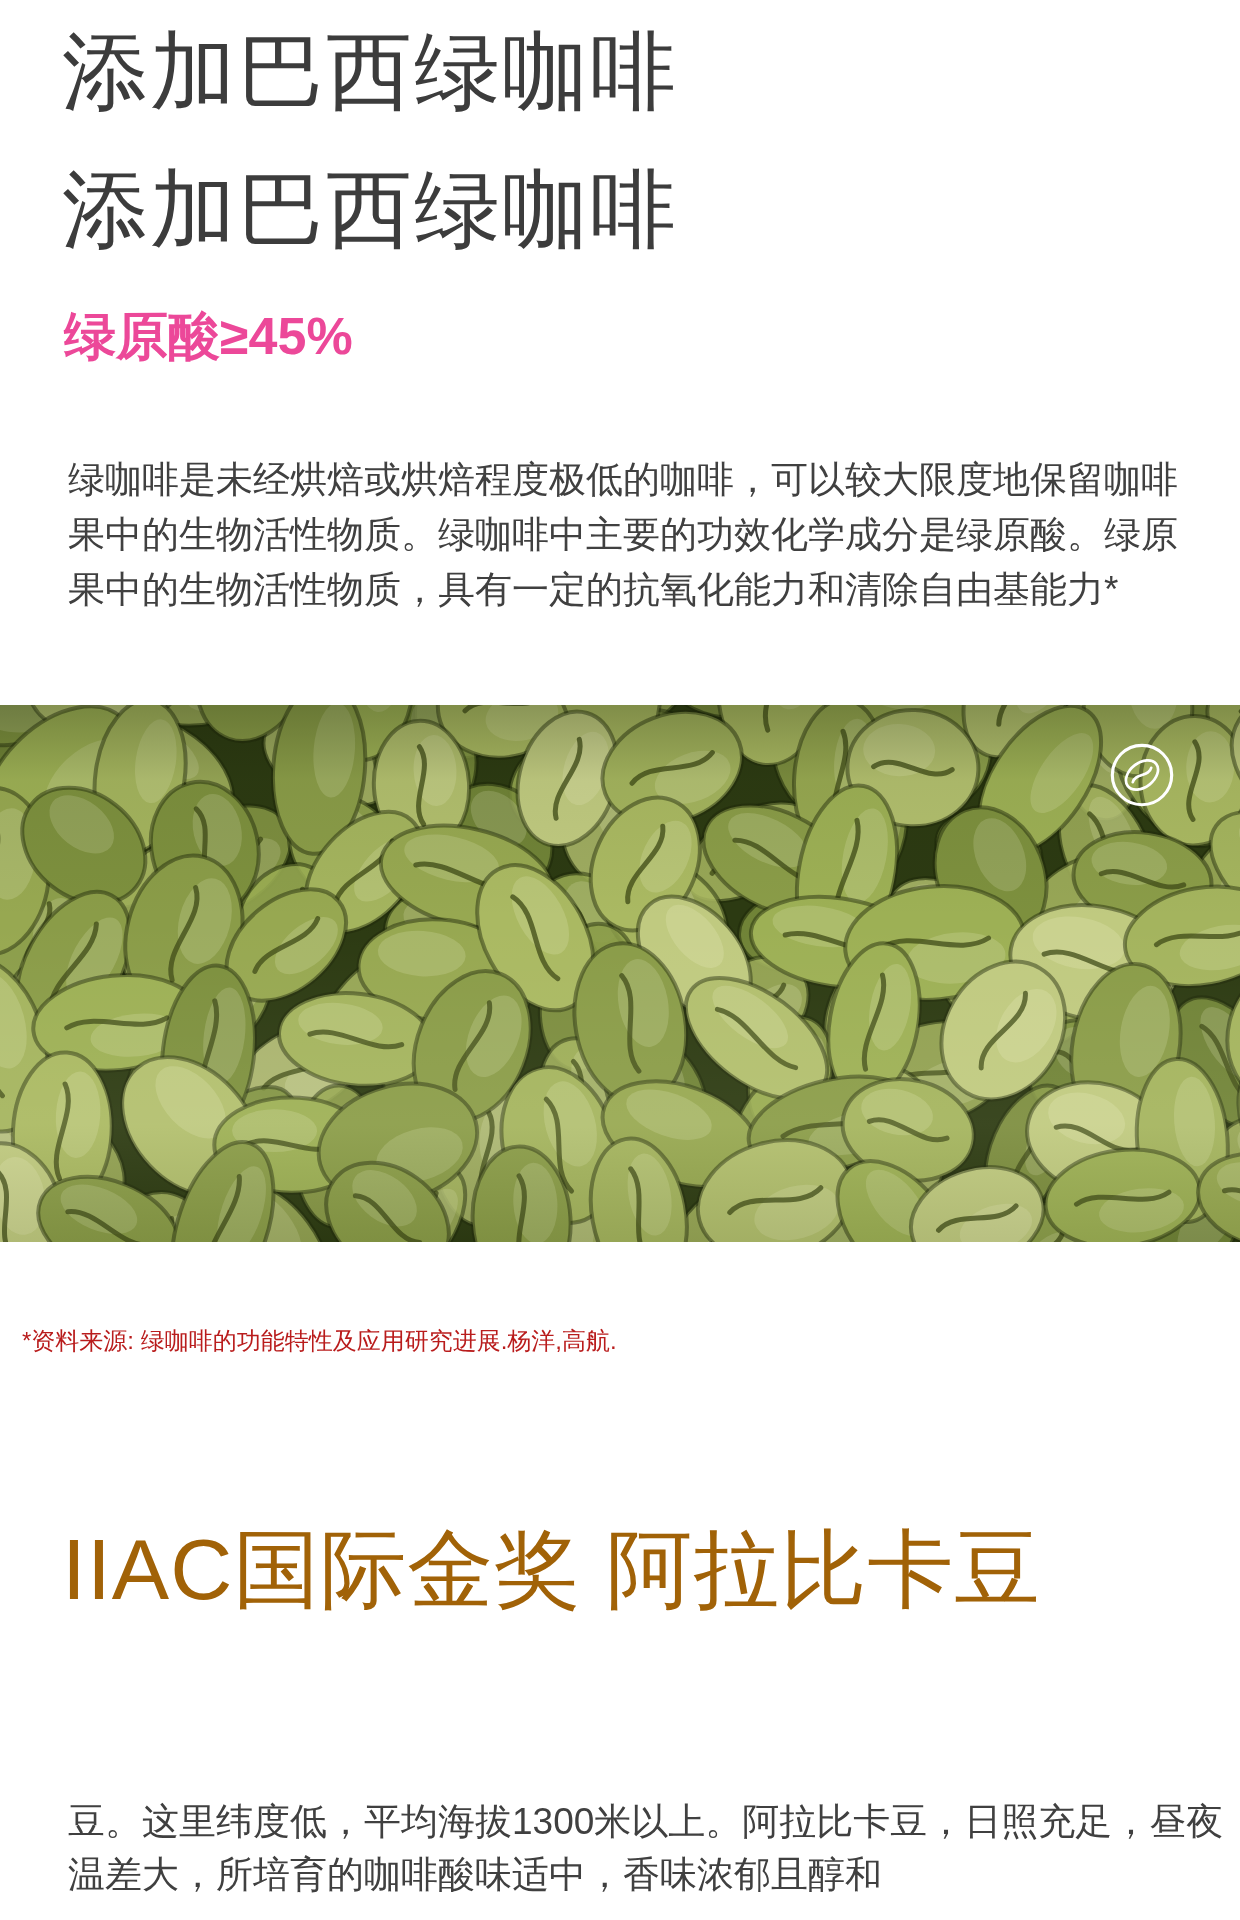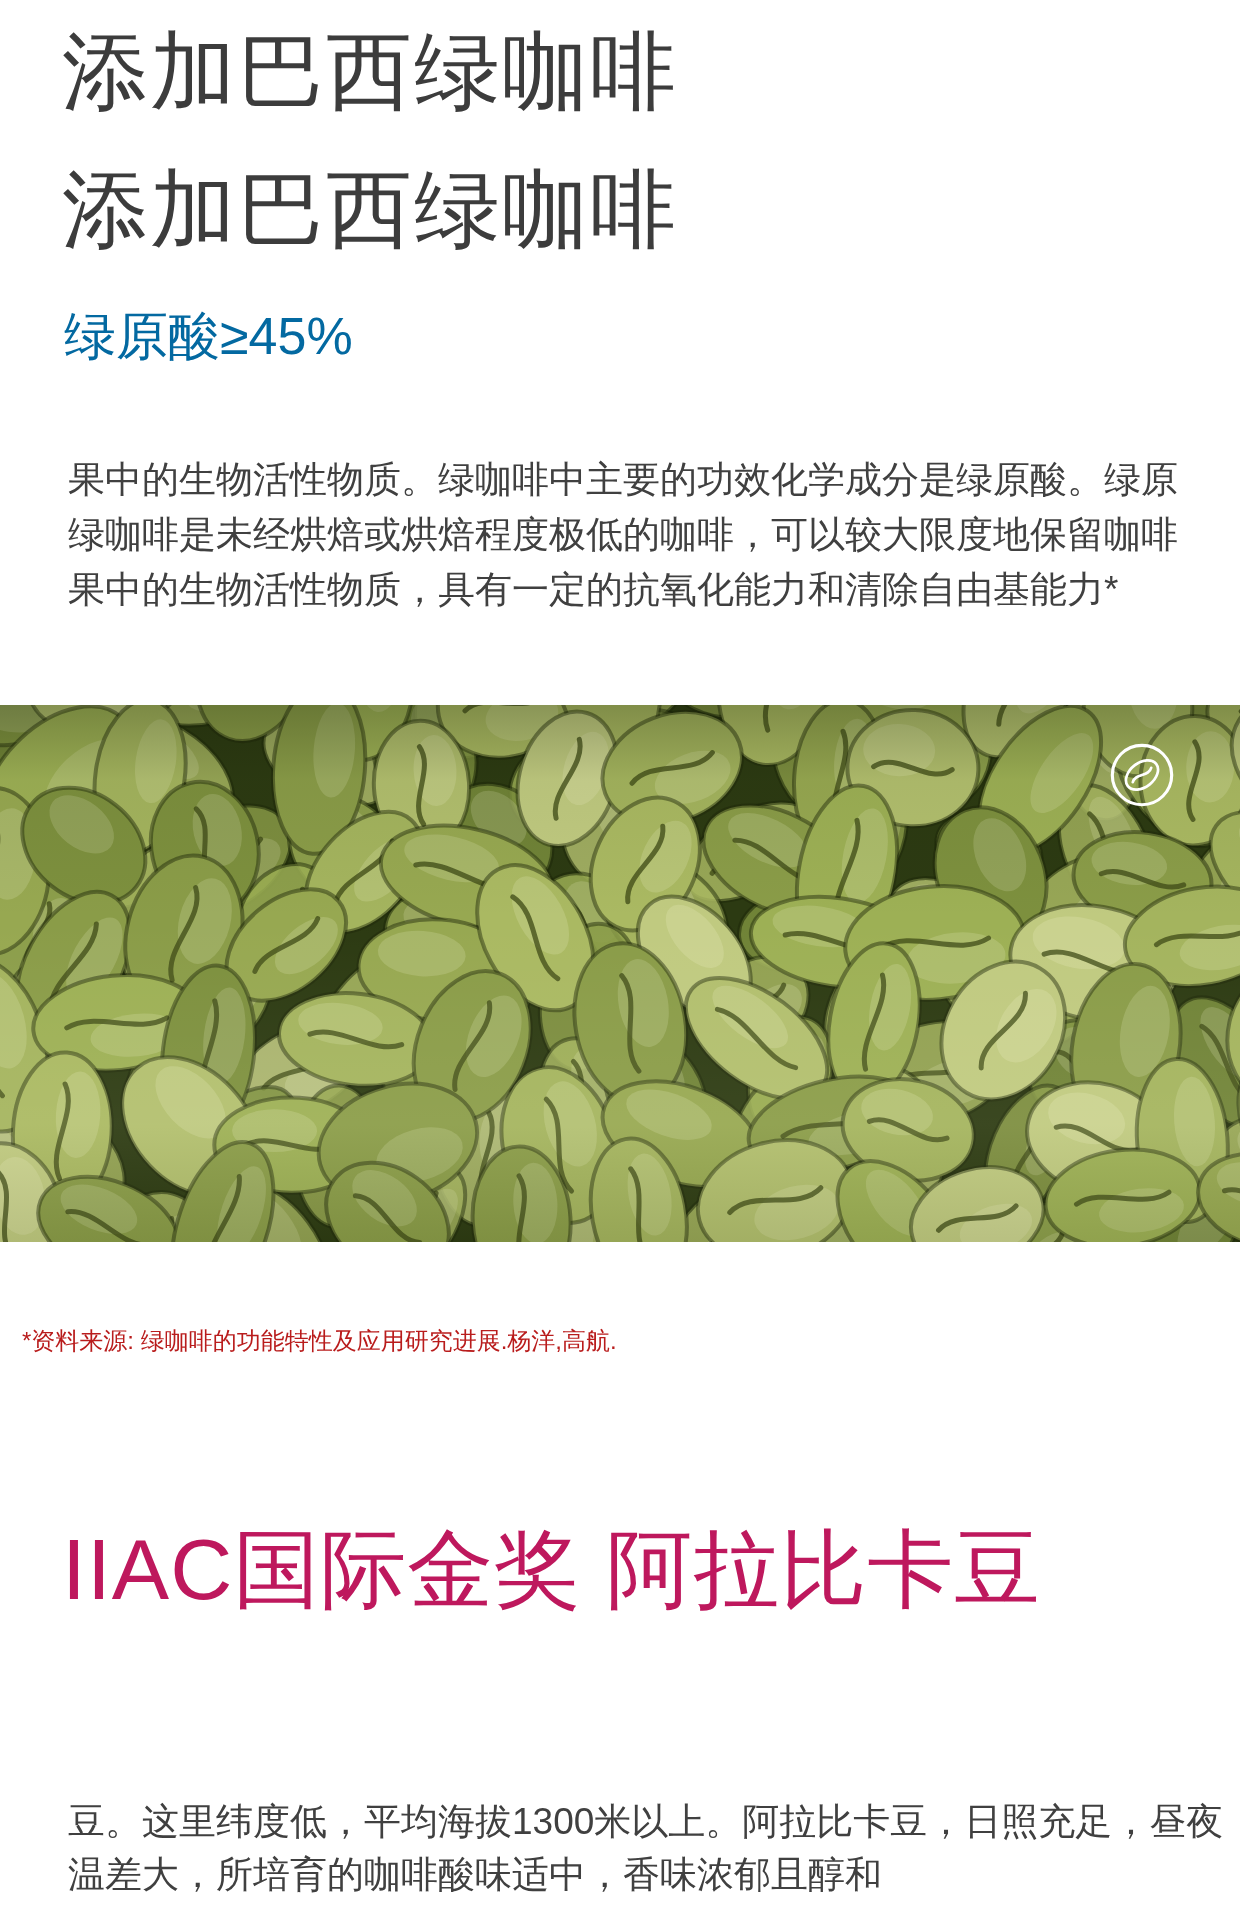--- a/index.html
+++ b/index.html
@@ -28,22 +28,22 @@
     color: #3c3c3c;
     letter-spacing: 2px;
     white-space: nowrap;
   }
   .sub1 {
     position: absolute;
     left: 64px;
     top: 304px;
     font-size: 52px;
     line-height: 64px;
-    font-weight: 400;
-    color: #0369a1;
+    font-weight: 700;
+    color: #ec4899;
     white-space: nowrap;
   }
   .para {
     position: absolute;
     left: 68px;
     width: 1130px;
     font-size: 37px;
     font-weight: 400;
     color: #404040;
     white-space: nowrap;
@@ -83,21 +83,21 @@
     white-space: nowrap;
   }
   .h2 {
     position: absolute;
     left: 62px;
     top: 1513px;
     margin: 0;
     font-size: 86px;
     line-height: 112px;
     font-weight: 500;
-    color: #be185d;
+    color: #a16207;
     letter-spacing: 1px;
     white-space: nowrap;
   }
   .sub2 {
     position: absolute;
     left: 64px;
     top: 1652px;
     font-size: 57px;
     line-height: 80px;
     font-weight: 500;
@@ -111,22 +111,22 @@
 <div class="page">
 
   <h1 class="h1">
     <div>添加巴西绿咖啡</div>
     <div>添加巴西绿咖啡</div>
   </h1>
 
   <div class="sub1">绿原酸≥45%</div>
 
   <div class="para para1">
+    <div>绿咖啡是未经烘焙或烘焙程度极低的咖啡，可以较大限度地保留咖啡</div>
     <div>果中的生物活性物质。绿咖啡中主要的功效化学成分是绿原酸。绿原</div>
-    <div>绿咖啡是未经烘焙或烘焙程度极低的咖啡，可以较大限度地保留咖啡</div>
     <div>果中的生物活性物质，具有一定的抗氧化能力和清除自由基能力*</div>
   </div>
 
   <figure class="photo">
     <svg class="beans" id="beans-svg" width="1240" height="537" viewBox="0 0 1240 537" xmlns="http://www.w3.org/2000/svg">
         <rect x="0" y="0" width="1240" height="537" fill="#2c3a12"></rect>
         <g transform="translate(3.2,-14.5) rotate(44.0)">
           <ellipse rx="66.7" ry="47.6" fill="#c0ca80" stroke="rgba(28,38,8,0.55)" stroke-width="4" opacity="0.85"></ellipse>
           <ellipse cx="-14.7" cy="-14.3" rx="36.7" ry="21.4" fill="rgba(255,255,225,0.16)"></ellipse>
         </g>

